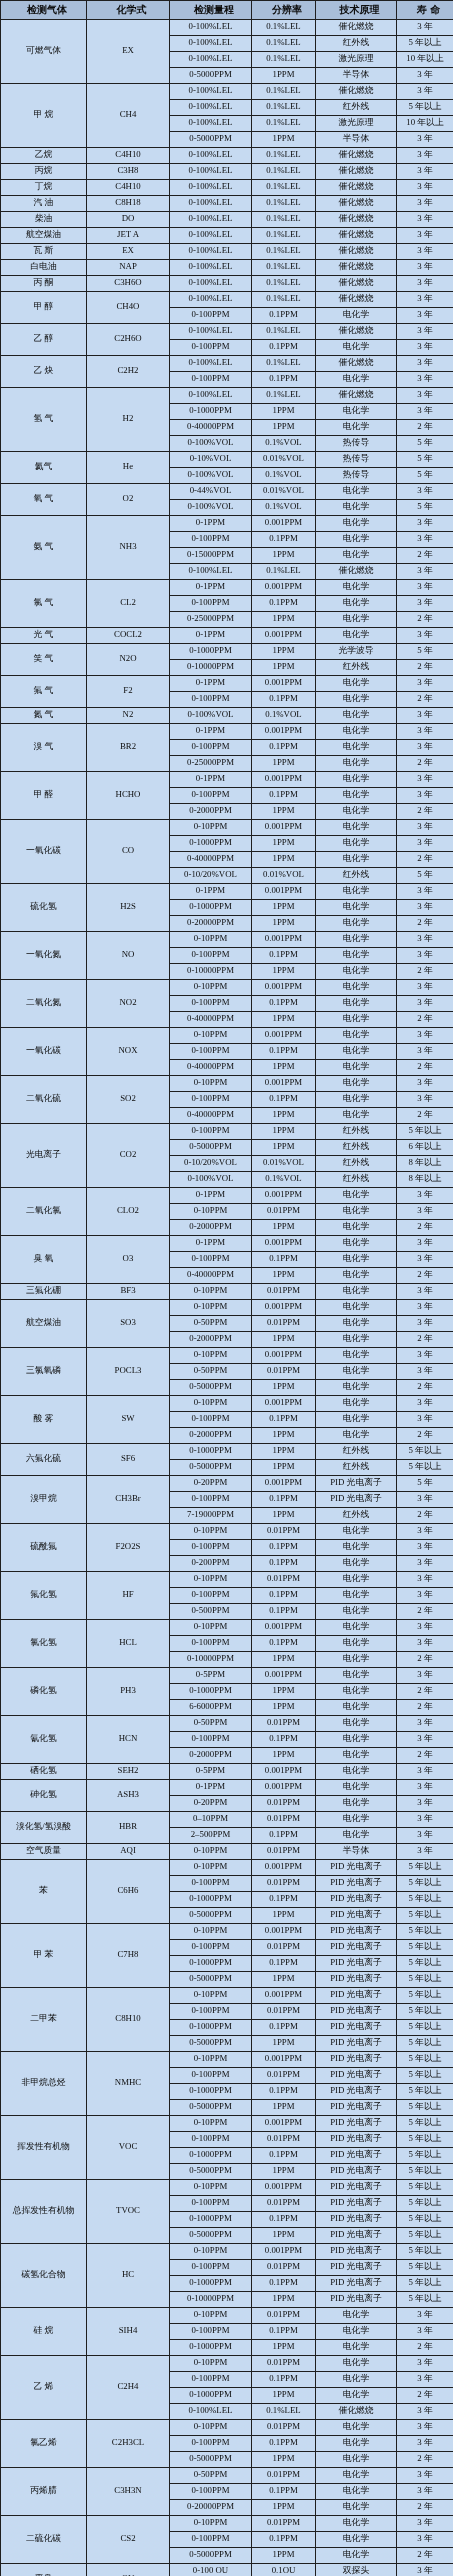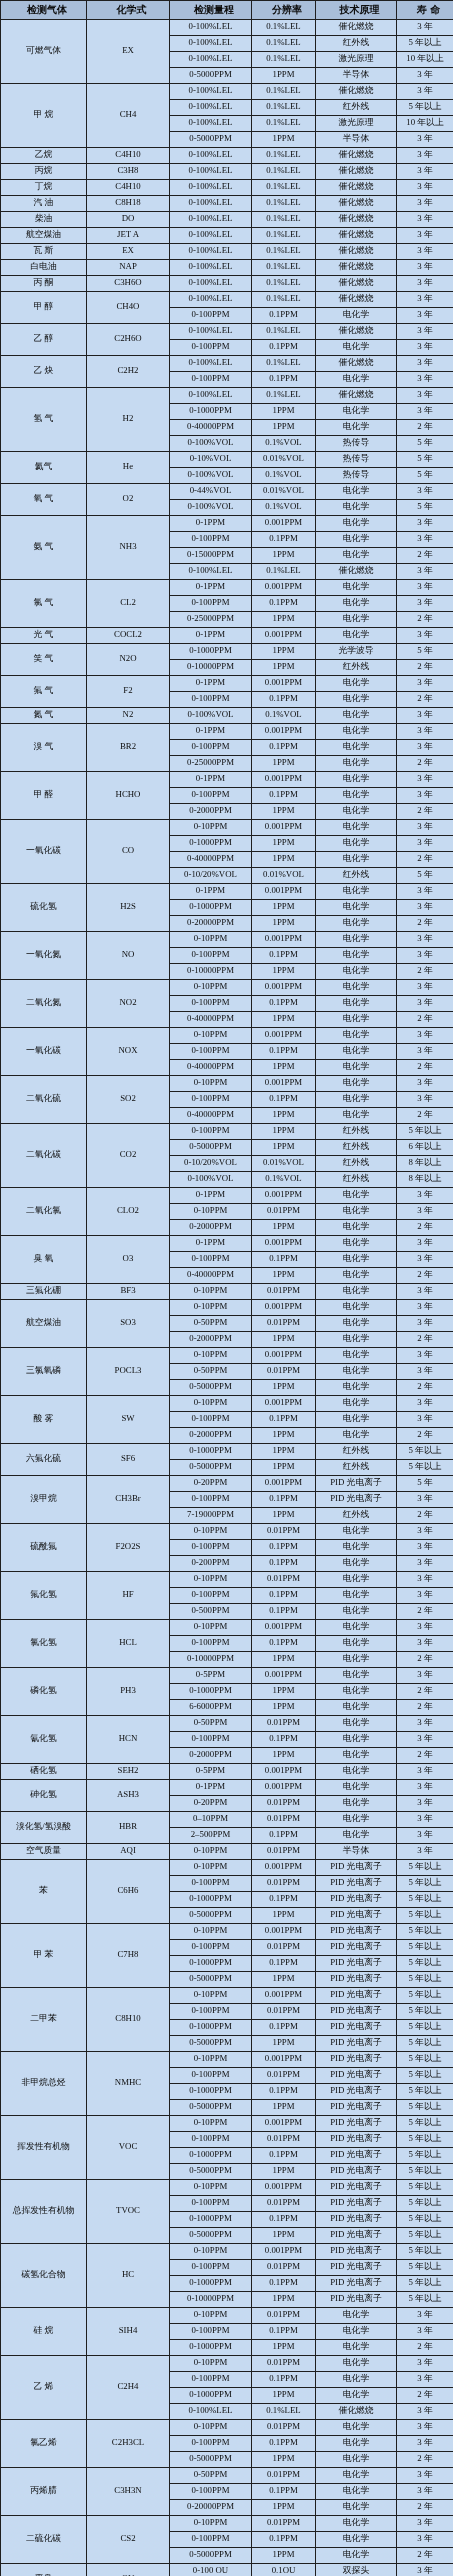--- a/index.html
+++ b/index.html
@@ -536,21 +536,21 @@
         <td>电化学</td>
         <td>3 年</td>
       </tr>
       <tr>
         <td>0-40000PPM</td>
         <td>1PPM</td>
         <td>电化学</td>
         <td>2 年</td>
       </tr>
       <tr class="group-start">
-        <td rowspan="4" class="gas-cell">二氧化碳</td>
+        <td rowspan="4" class="gas-cell">光电离子</td>
         <td rowspan="4" class="formula-cell">CO2</td>
         <td>0-100PPM</td>
         <td>1PPM</td>
         <td>红外线</td>
         <td>5 年以上</td>
       </tr>
       <tr>
         <td>0-5000PPM</td>
         <td>1PPM</td>
         <td>红外线</td>

